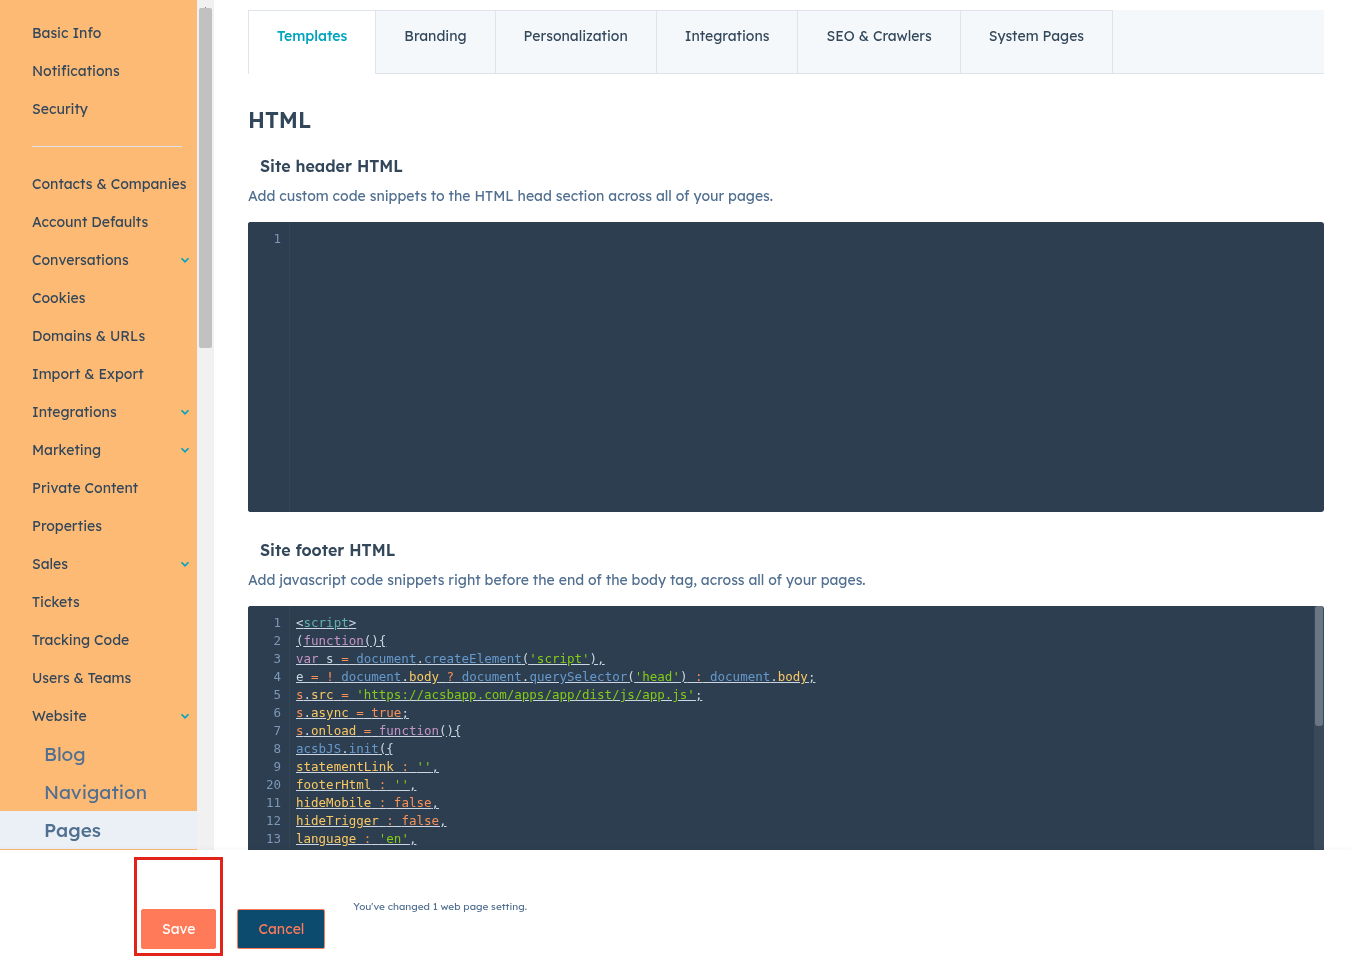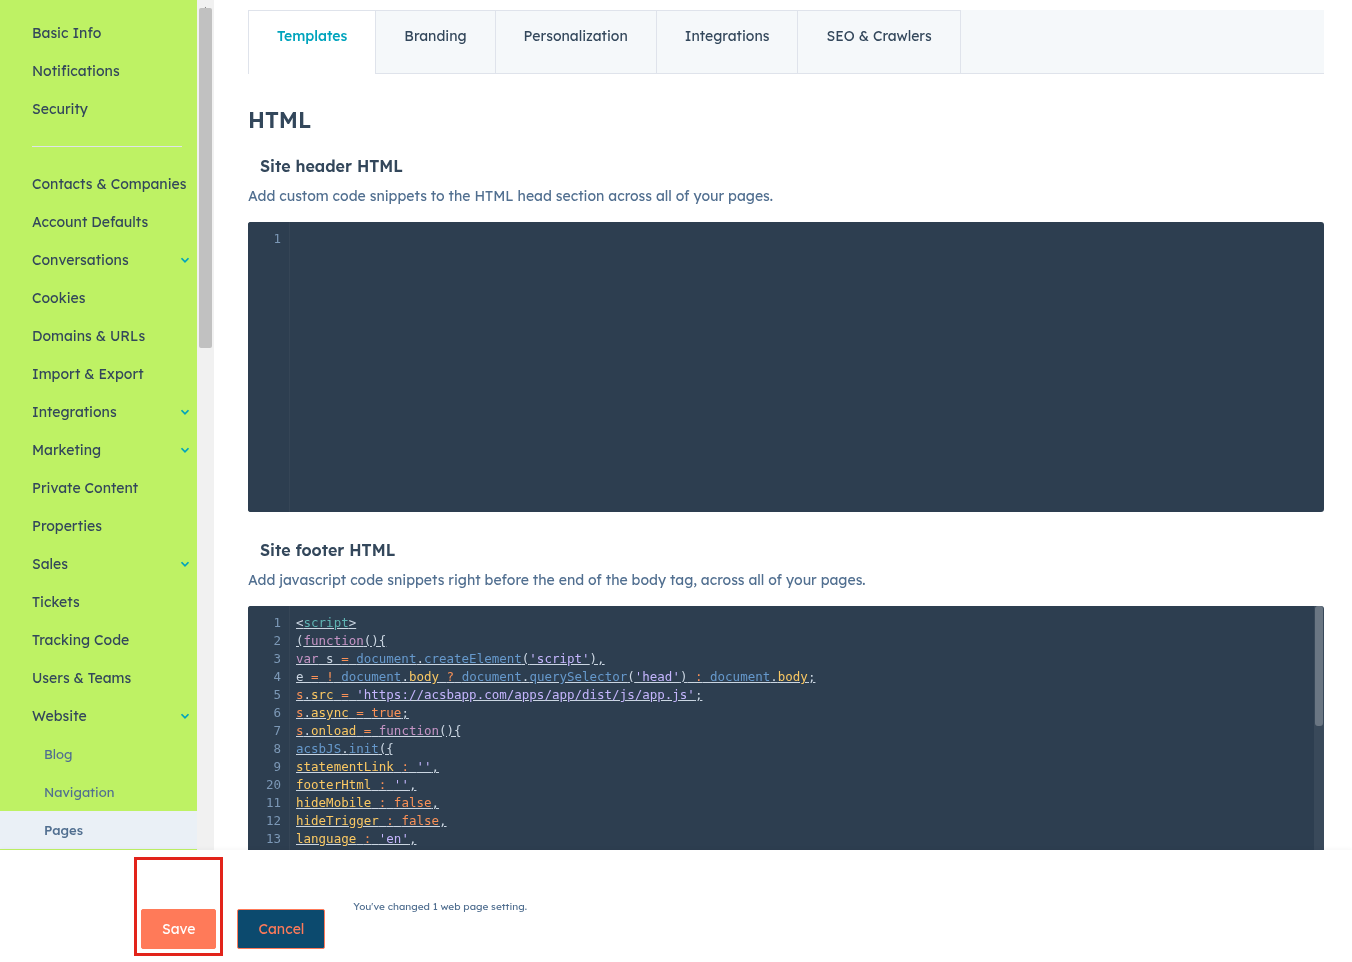--- a/index.html
+++ b/index.html
@@ -1,25 +1,25 @@
 <!DOCTYPE html>
 <html><head>
 <meta charset="utf-8">
 <style>
 * { margin:0; padding:0; box-sizing:border-box; }
 body { font-family:"Lexend Deca","Helvetica Neue",Arial,sans-serif; font-size:14px; color:#33475b; background:#fff; overflow:hidden; }
 .page { display:flex; width:1352px; height:962px; position:relative; }
-.sidebar-wrap { width:214px; height:850px; position:relative; background:#bef264; }
+.sidebar-wrap { width:214px; height:850px; position:relative; background:#fdba74; }
 .scrolltrack { position:absolute; right:0; top:0; bottom:0; width:17px; background:#f1f1f1; }
 .scrollthumb { position:absolute; left:2px; right:2px; top:8px; height:340px; background:#c1c1c1; border-radius:2px; }
 .scrollarrow { position:absolute; left:0; right:0; height:17px; display:flex; align-items:center; justify-content:center; color:#666; font-size:9px; cursor:pointer; }
 .scrollarrow.up { top:0; }
 .sidebar { padding:14px 0 20px 0; }
 .nav-item { display:flex; align-items:center; justify-content:space-between; padding:10px 22px 10px 32px; color:#33475b; cursor:pointer; font-size:14px; line-height:18px; }
-.nav-item.sub { padding-left:44px; color:#516f90; font-size:13px; }
+.nav-item.sub { padding-left:44px; color:#516f90; font-size:19px; }
 .nav-item.selected { background:#eaf0f6; font-weight:500; }
 .nav-item .chev { color:#00a4bd; }
 .divider { border:none; border-top:1px solid #dfe3eb; margin:18px 32px 18px 32px; }
 .main { flex:1; padding:0 28px 0 34px; overflow:hidden; }
 .tabs { display:flex; border-bottom:1px solid #dfe3eb; background:#f5f8fa; height:64px; margin-top:10px;}
 .tab { padding:16px 28px 14px; font-size:14px; color:#33475b; background:#f5f8fa; border:1px solid #dfe3eb; border-bottom:none; margin-left:-1px; cursor:pointer; }
 .tab:first-child{margin-left:0;}
 .tab.active { background:#fff; color:#00a4bd; font-weight:500; position:relative; }
 .tab.active::after{content:"";position:absolute;left:0;right:0;bottom:-1px;height:2px;background:#fff;}
 h2.section-title { font-size:22px; font-weight:600; margin:32px 0 22px; color:#33475b; }
@@ -33,21 +33,21 @@
 .codebody { position:absolute; left:42px; right:0; top:0; bottom:0; padding:8px 8px 0 6px; white-space:pre;text-decoration:underline; }
 .codeline{height:18px;}
 .editor-scroll{position:absolute;right:0;top:0;bottom:0;width:10px;background:rgba(255,255,255,0.06);}
 .editor-scroll .thumb{position:absolute;left:1px;right:1px;top:0;height:120px;background:rgba(255,255,255,0.25);border-radius:3px;}
 .tok-tag{color:#5fb3b3;}
 .tok-punc{color:#cbd6e2;}
 .tok-kw{color:#c594c5;}
 .tok-fn{color:#6699cc;}
 .tok-var{color:#f99157;}
 .tok-op{color:#f99157;}
-.tok-str{color:#c4b5fd;}
+.tok-str{color:#84cc16;}
 .tok-prop{color:#fac863;}
 .tok-bool{color:#f99157;}
 .tok-obj{color:#6699cc;}
 .footer-bar { position:absolute; left:0; right:0; bottom:0; height:112px; background:#fff; box-shadow:0 -1px 4px rgba(0,0,0,0.04); display:flex; align-items:center; padding-left:134px; gap:14px;}
 .btn { font-size:14px; padding:10px 20px; border-radius:2px; cursor:pointer; border:1px solid transparent; font-family:inherit;margin-top:45px;}
 .btn-primary{ background:#ff7a59; color:#fff; border-color:#ff7a59;}
 .btn-secondary{ background:#0c4a6e; color:#ff7a59; border:1px solid #ff7a59;}
 .highlight-box{ border:3px solid #e2231a; padding:4px; display:inline-flex;}
 .status-text{ color:#516f90; font-size:10px; margin-left:14px;}
 .chev svg{width:14px;height:14px;display:block;}
@@ -143,20 +143,21 @@
     </div>
   </div>
 
   <div class="main">
     <div class="tabs" id="tabs">
         <div class="tab active">Templates</div>
         <div class="tab">Branding</div>
         <div class="tab">Personalization</div>
         <div class="tab">Integrations</div>
         <div class="tab">SEO &amp; Crawlers</div>
+        <div class="tab">System Pages</div>
       </div>
 
     <h2 class="section-title">HTML</h2>
 
     <h3 class="sub-title">Site header HTML</h3>
     <p class="desc">Add custom code snippets to the HTML head section across all of your pages.</p>
     <div class="editor header-ed">
       <div class="gutter" id="header-gutter">
           <div>1</div>
         </div>

